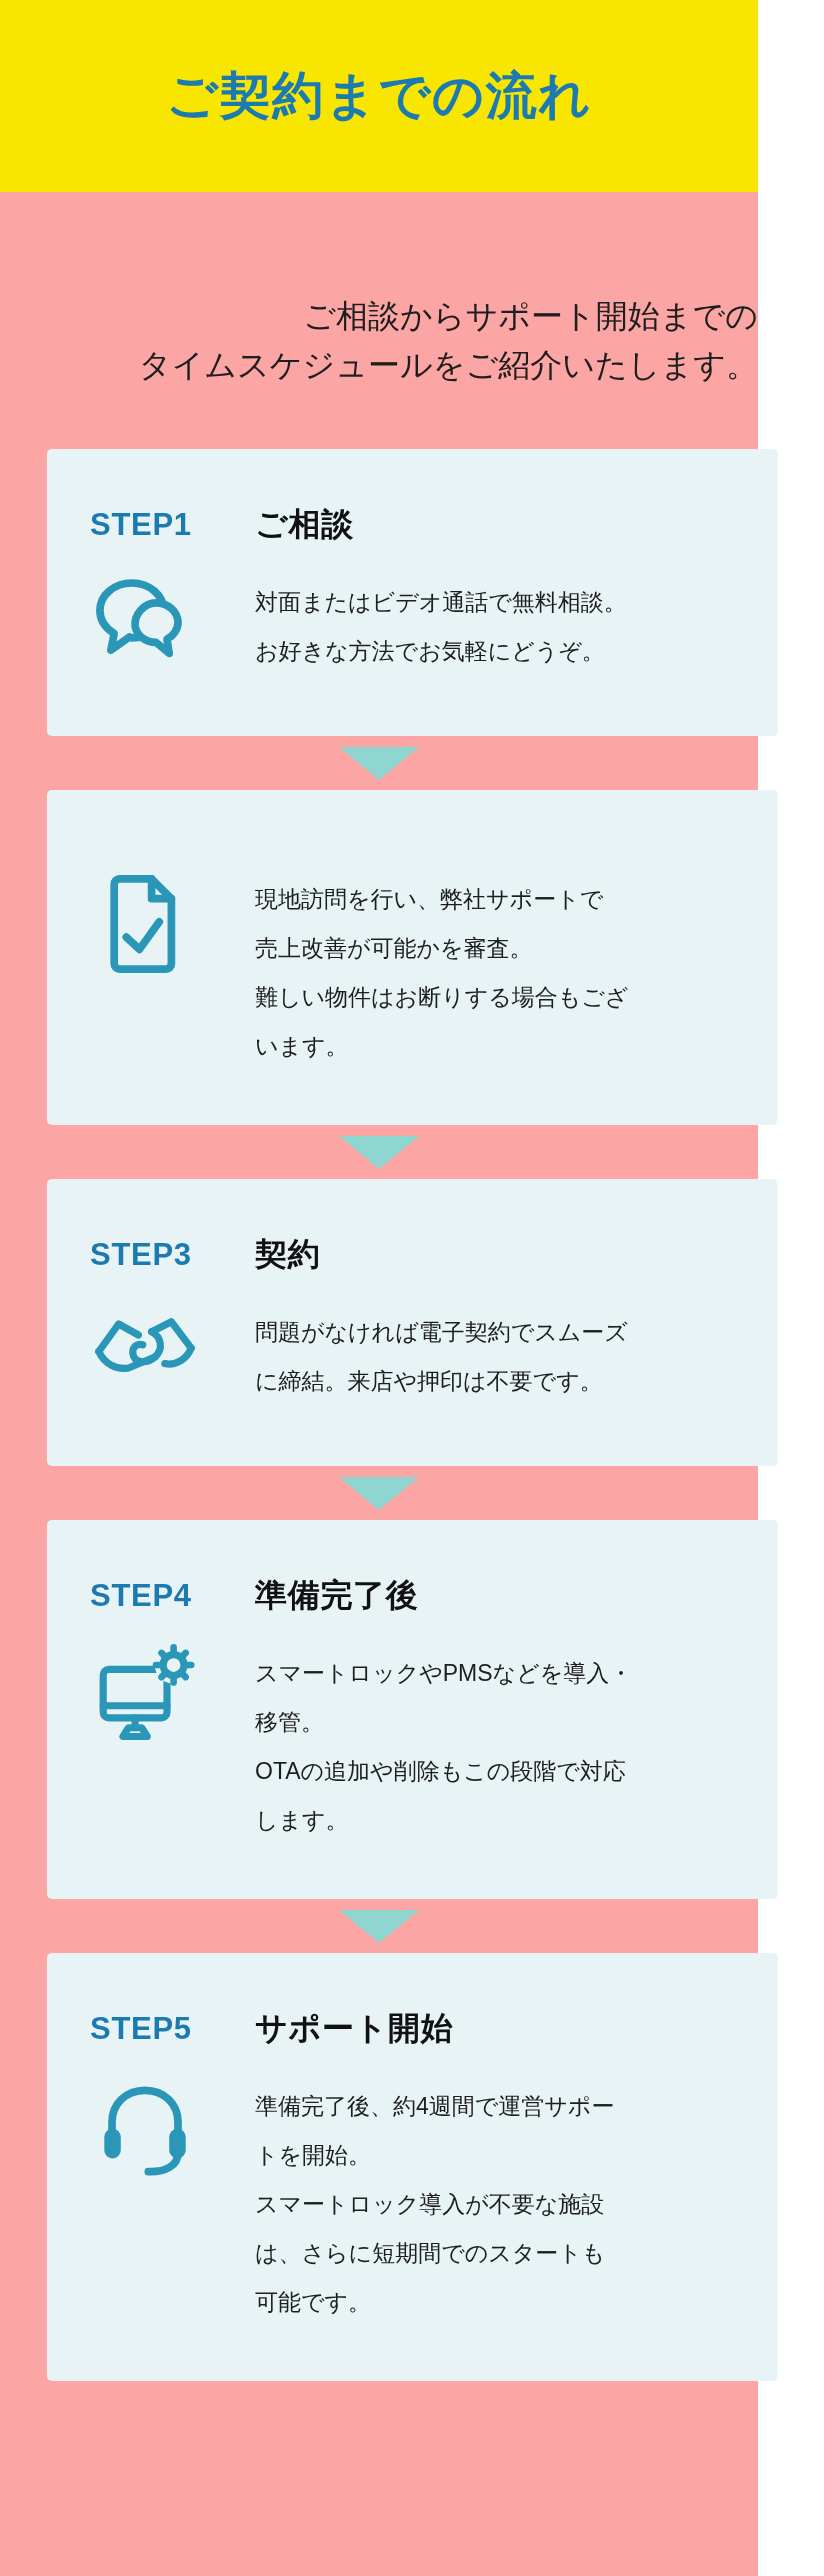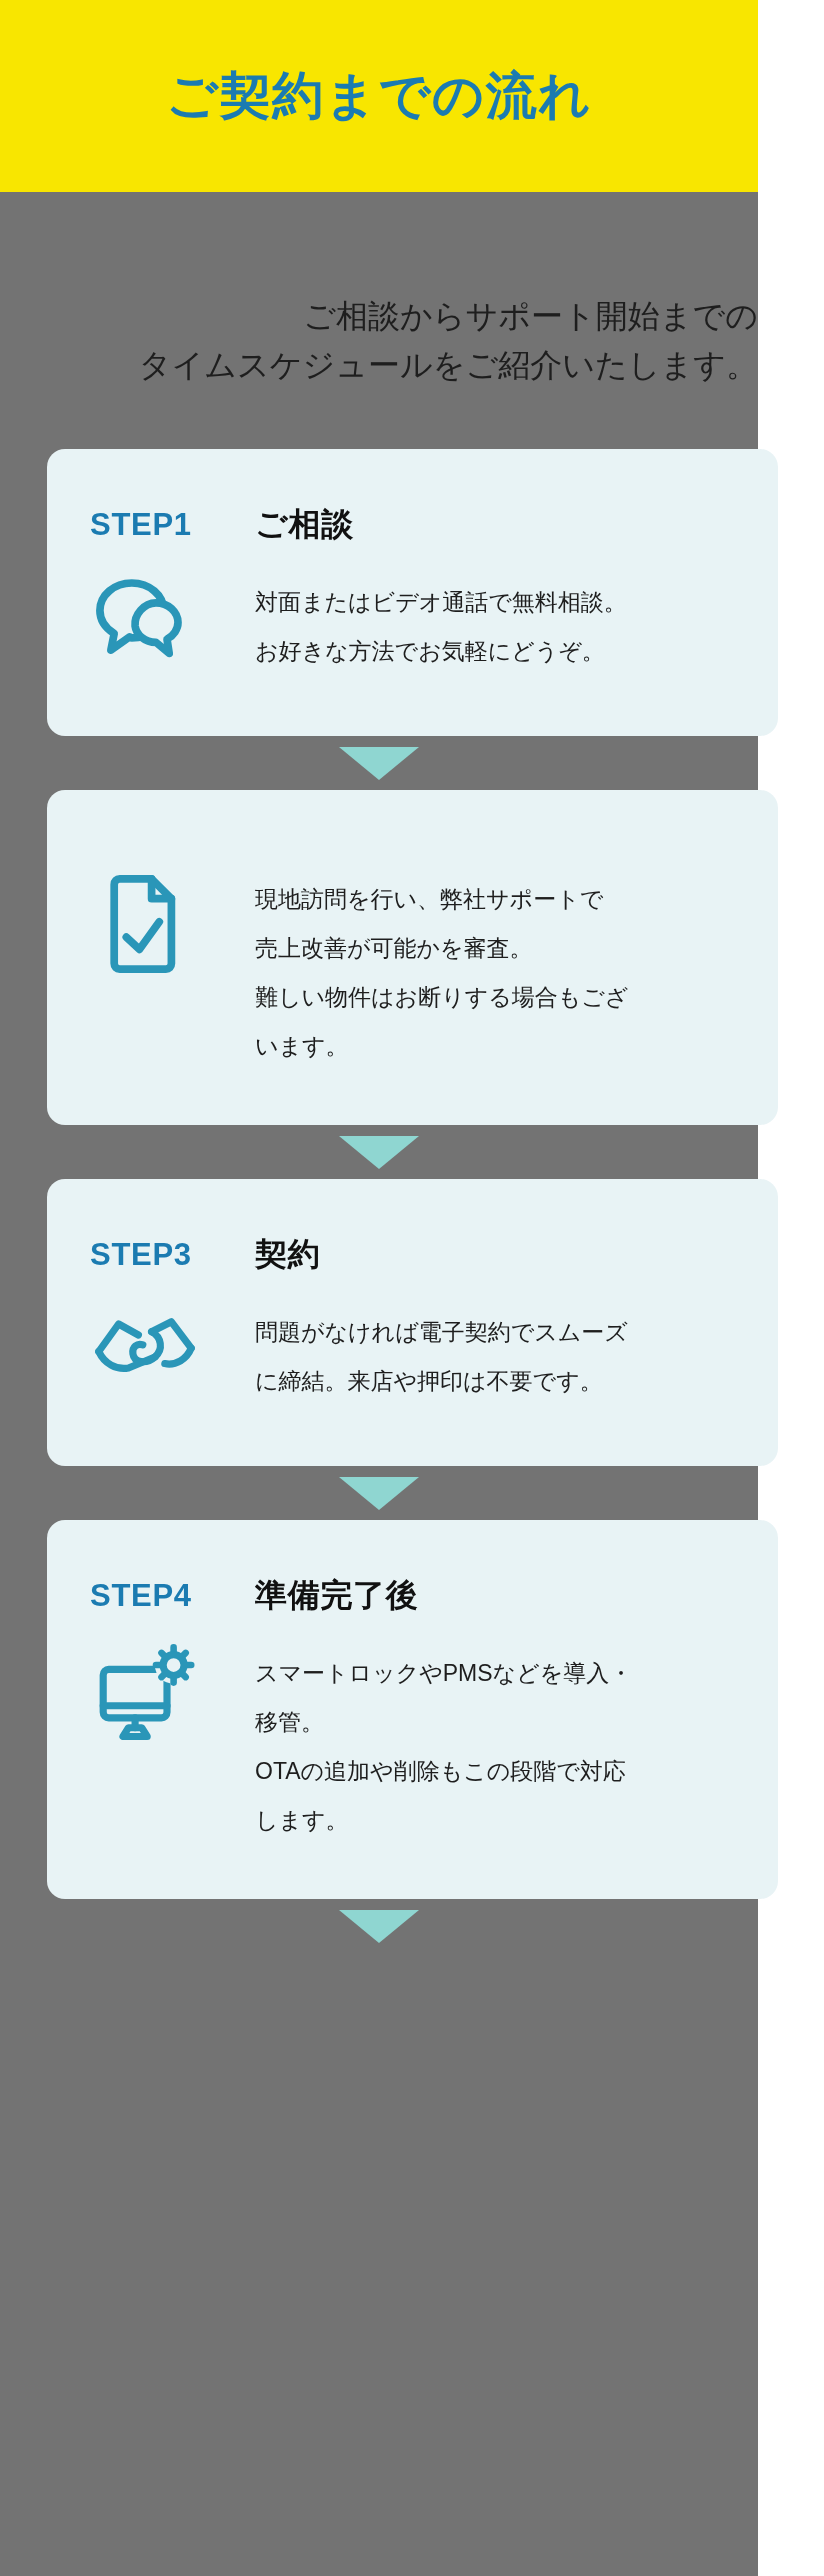--- a/index.html
+++ b/index.html
@@ -3,21 +3,21 @@
 <meta charset="utf-8">
 <style>
   * { margin:0; padding:0; box-sizing:border-box; }
   html, body { background:#ffffff; }
   body {
     width:825px;
     margin:0 auto;
     font-family:"Liberation Sans","DejaVu Sans",sans-serif;
     color:#1e1e1e;
   }
-  .page { width:758px; min-height:2576px; background:#737373; }
+  .page { width:758px; min-height:2576px; background:#fca5a5; }
 
   
   .header-band {
     width:100%; height:192px;
     background:#F8E600;
     display:flex; align-items:center; justify-content:center;
   }
   .page-title {
     font-size:51px; font-weight:800; letter-spacing:1.5px;
     color:#1B7BB1;
@@ -30,21 +30,21 @@
     font-size:32px; line-height:49px;
     color:#1e1e1e;
     white-space:pre-line;
   }
 
   
   .steps { margin-top:59px; padding-bottom:125px; }
   .step-card {
     width:731px; margin:0 47px;
     background:#E8F3F5;
-    border-radius:18px;
+    border-radius:5px;
     padding:54px 40px 54px 43px;
   }
   .step-head { display:flex; align-items:baseline; }
   .step-label {
     width:165px; flex:0 0 165px;
     font-size:31px; font-weight:800; letter-spacing:0.7px;
     color:#1B7BB1;
   }
   .step-title {
     font-size:32px; font-weight:700; color:#111111;
@@ -183,16 +183,38 @@
 移管。
 OTAの追加や削除もこの段階で対応
 します。</p>
       </div>
     </section>
 
     <div class="arrow-spacer">
       <span class="down-arrow"></span>
     </div>
 
+    <section class="step-card">
+      <div class="step-head">
+        <span class="step-label">STEP5</span>
+        <span class="step-title">サポート開始</span>
+      </div>
+      <div class="step-body">
+        <span class="step-icon-col">
+          <svg width="110" height="110" viewBox="0 0 100 100" fill="none" stroke="#2A96B8" stroke-width="7" stroke-linecap="round" stroke-linejoin="round">
+            <path d="M20 58 V42 C20 25 33 13 50 13 C67 13 80 25 80 42 V58"></path>
+            <rect x="13" y="48" width="15" height="27" rx="7.5" fill="#2A96B8" stroke="none"></rect>
+            <rect x="72" y="48" width="15" height="27" rx="7.5" fill="#2A96B8" stroke="none"></rect>
+            <path d="M80 70 C80 82 68 87 55 87"></path>
+            <circle cx="53" cy="87" r="3.5" fill="#2A96B8" stroke="none"></circle>
+          </svg>
+        </span>
+        <p class="step-desc">準備完了後、約4週間で運営サポー
+トを開始。
+スマートロック導入が不要な施設
+は、さらに短期間でのスタートも
+可能です。</p>
+      </div>
+    </section>
 
   </div>
 </div>
 
 
 </body></html>

